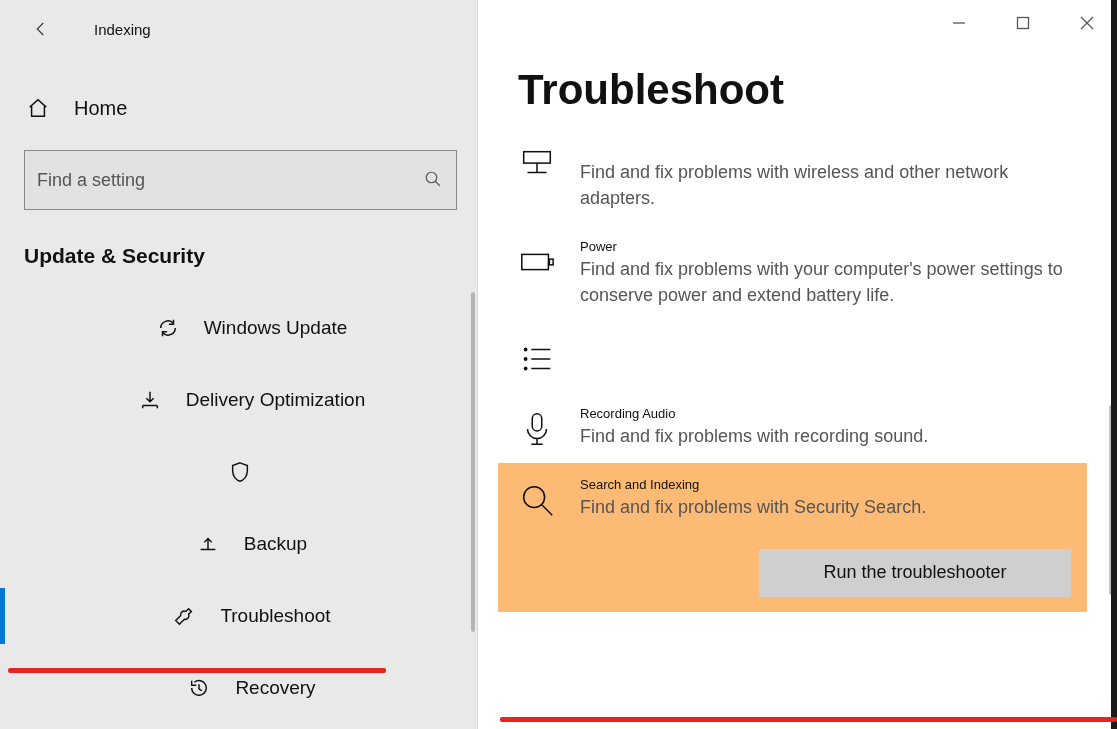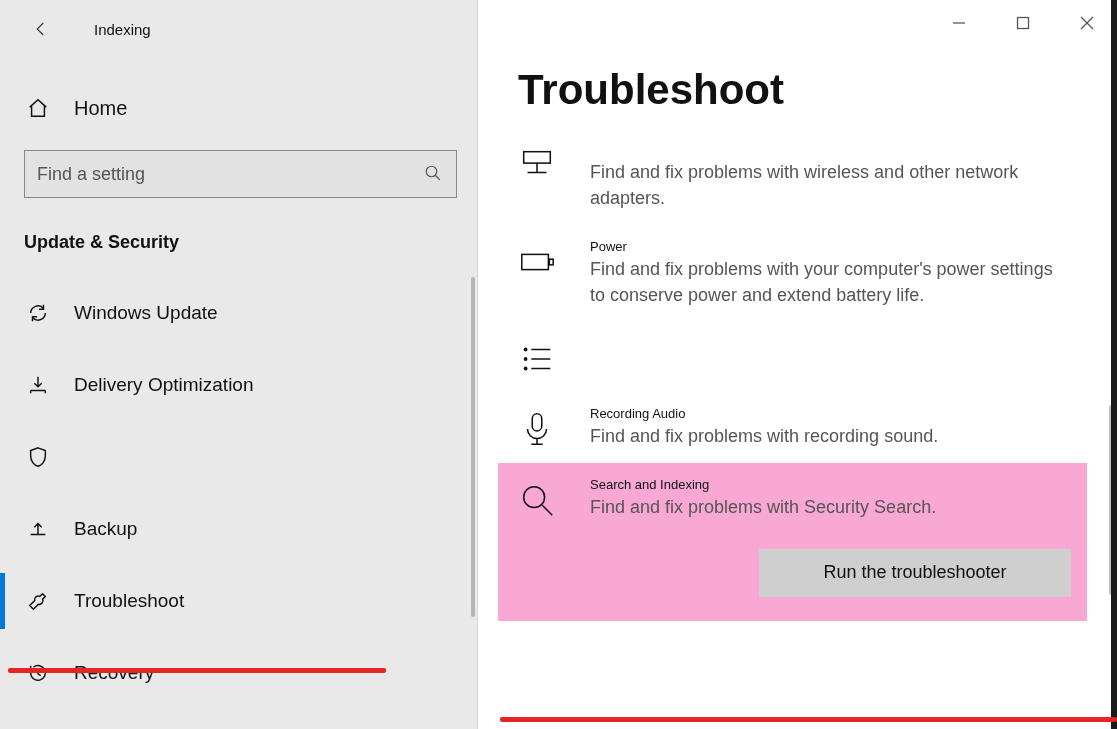--- a/index.html
+++ b/index.html
@@ -37,42 +37,42 @@
     margin-top:20px;
     font-size:20px;
     color:#111;
     cursor:pointer;
   }
   .home-row .icon { width:28px; margin-right:22px; display:flex; align-items:center; justify-content:center;}
   .home-row .icon svg{ width:22px; height:22px; fill:none; stroke:#111; stroke-width:1.6;}
 
   .searchbox {
     margin: 12px 20px 0 24px;
-    height:48px;
+    height:60px;
     border:1px solid #888;
     background:#e2e2e2;
     display:flex;
     align-items:center;
     padding:0 12px;
   }
   .searchbox input {
     flex:1;
     border:none;
     background:transparent;
     font-size:18px;
     color:#444;
     outline:none;
   }
   .searchbox input::placeholder{color:#555;}
   .searchbox .sicon { width:20px; height:20px; }
   .searchbox .sicon svg{width:18px;height:18px;stroke:#555;fill:none;stroke-width:1.6;}
 
   .section-heading {
     margin:34px 0 10px 24px;
-    font-size:18px;
+    font-size:21px;
     font-weight:600;
     color:#111;
   }
 
   .nav {
     margin-top:24px;
     position:relative;
   }
   .nav-scroll {
     position:absolute;
@@ -85,20 +85,21 @@
   }
   .nav-item {
     display:flex;
     align-items:center;
     height:72px;
     padding-left:24px;
     font-size:19px;
     color:#111;
     cursor:pointer;
     position:relative;
+    justify-content:center;
   }
   .nav-item .icon{
     width:28px;
     margin-right:22px;
     display:flex;align-items:center;justify-content:center;
   }
   .nav-item .icon svg{width:22px;height:22px;fill:none;stroke:#111;stroke-width:1.6;}
   .nav-item.active::before{
     content:""; position:absolute; left:0; top:8px; bottom:8px; width:5px;
     background:#0078d4;
@@ -138,39 +139,39 @@
   .troubleshooters{
     position:absolute;
     left:20px; right:30px;
     top:142px;
     bottom:0;
     overflow:hidden;
   }
   .ts-item{
     display:flex;
     padding:14px 16px 14px 18px;
-    gap:32px;
+    gap:22px;
     cursor:pointer;
   }
   .ts-item .ts-icon{
     width:42px;
     flex-shrink:0;
     display:flex;align-items:flex-start;justify-content:center;
     padding-top:4px;
   }
   .ts-item .ts-icon svg{width:38px;height:38px;fill:none;stroke:#111;stroke-width:1.6;}
   .ts-text .ts-title{font-size:13px;color:#111;margin-bottom:2px;}
   .ts-text .ts-desc{font-size:18px;color:#555;line-height:1.45;}
 
   .ts-item.partial .ts-title{visibility:hidden;}
   .ts-item.partial{padding-top:0;}
 
   .ts-item.selected{
-    background:#f9a8d4;
-    padding-bottom:24px;
+    background:#fdba74;
+    padding-bottom:15px;
   }
   .run-btn{
     margin-top:28px;
     margin-left:auto;
     width:312px;
     height:48px;
     background:#cfcfcf;
     display:flex;
     align-items:center;
     justify-content:center;

